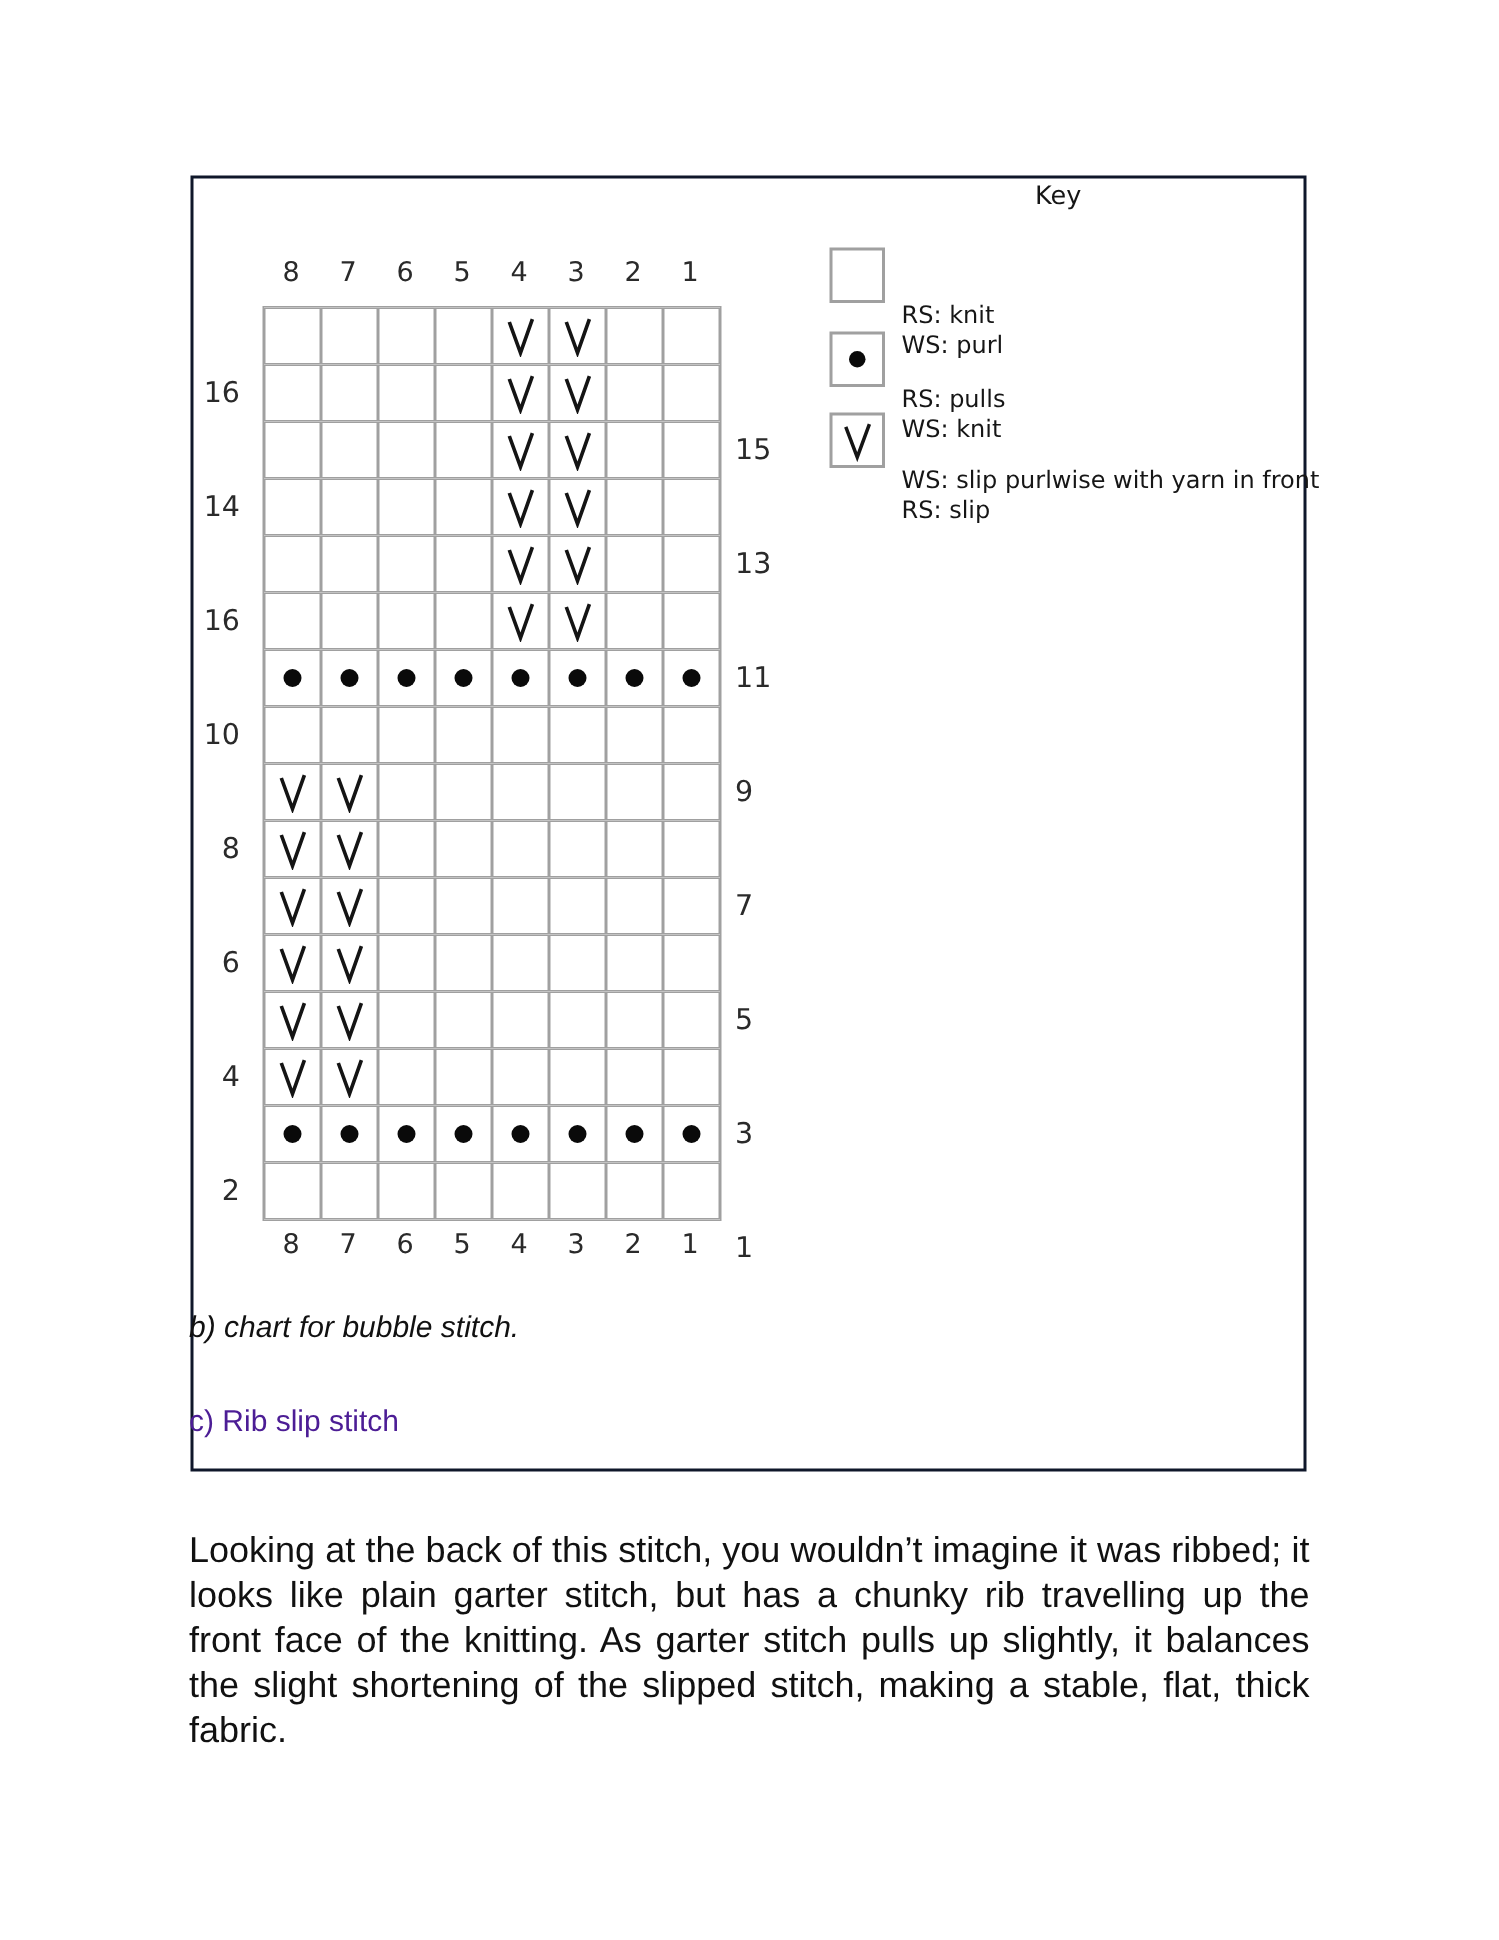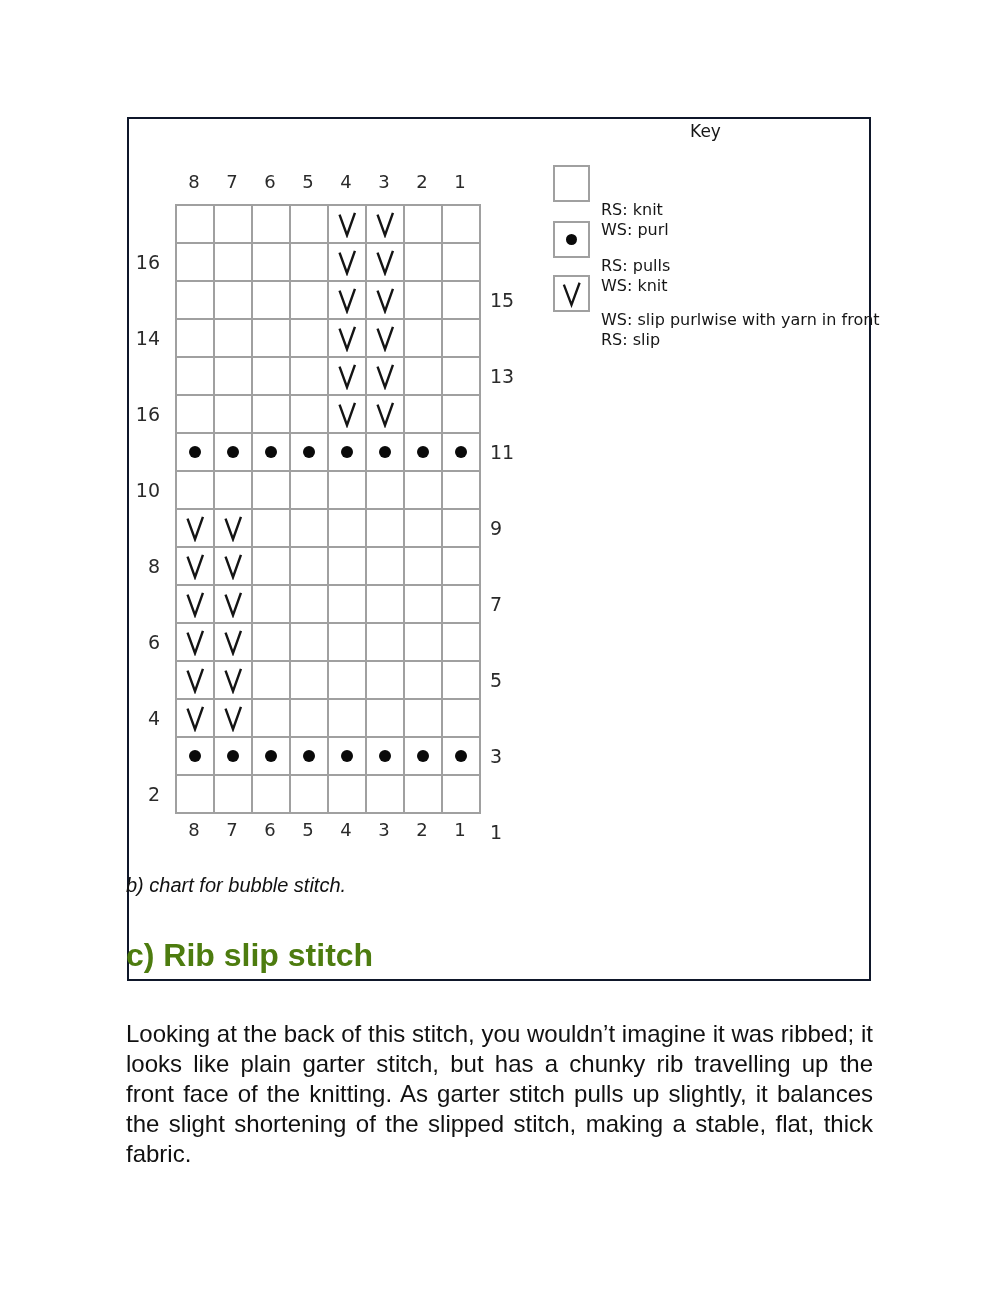--- a/index.html
+++ b/index.html
@@ -64,21 +64,21 @@
   .key-text.t2{top:105px;}
   .key-text.t3{top:159px;}
   
   .caption{
     position:absolute;left:126px;top:874px;
     font-family:"Liberation Sans",sans-serif;font-style:italic;
     font-size:20px;color:#111;
   }
   .heading{
     position:absolute;left:126px;top:937px;
-    font-family:"Liberation Sans",sans-serif;font-size:32px;font-weight:700;color:#4d7c0f;
+    font-family:"Liberation Sans",sans-serif;font-size:20px;font-weight:400;color:#4c1d95;
   }
   .body-par{
     position:absolute;left:126px;top:999px;width:747px;
     font-family:"Liberation Sans",sans-serif;font-size:24px;line-height:30px;
     text-align:justify;text-align-last:left;color:#111;margin-top:20px;
   }
 </style>
 </head>
 <body>
 

